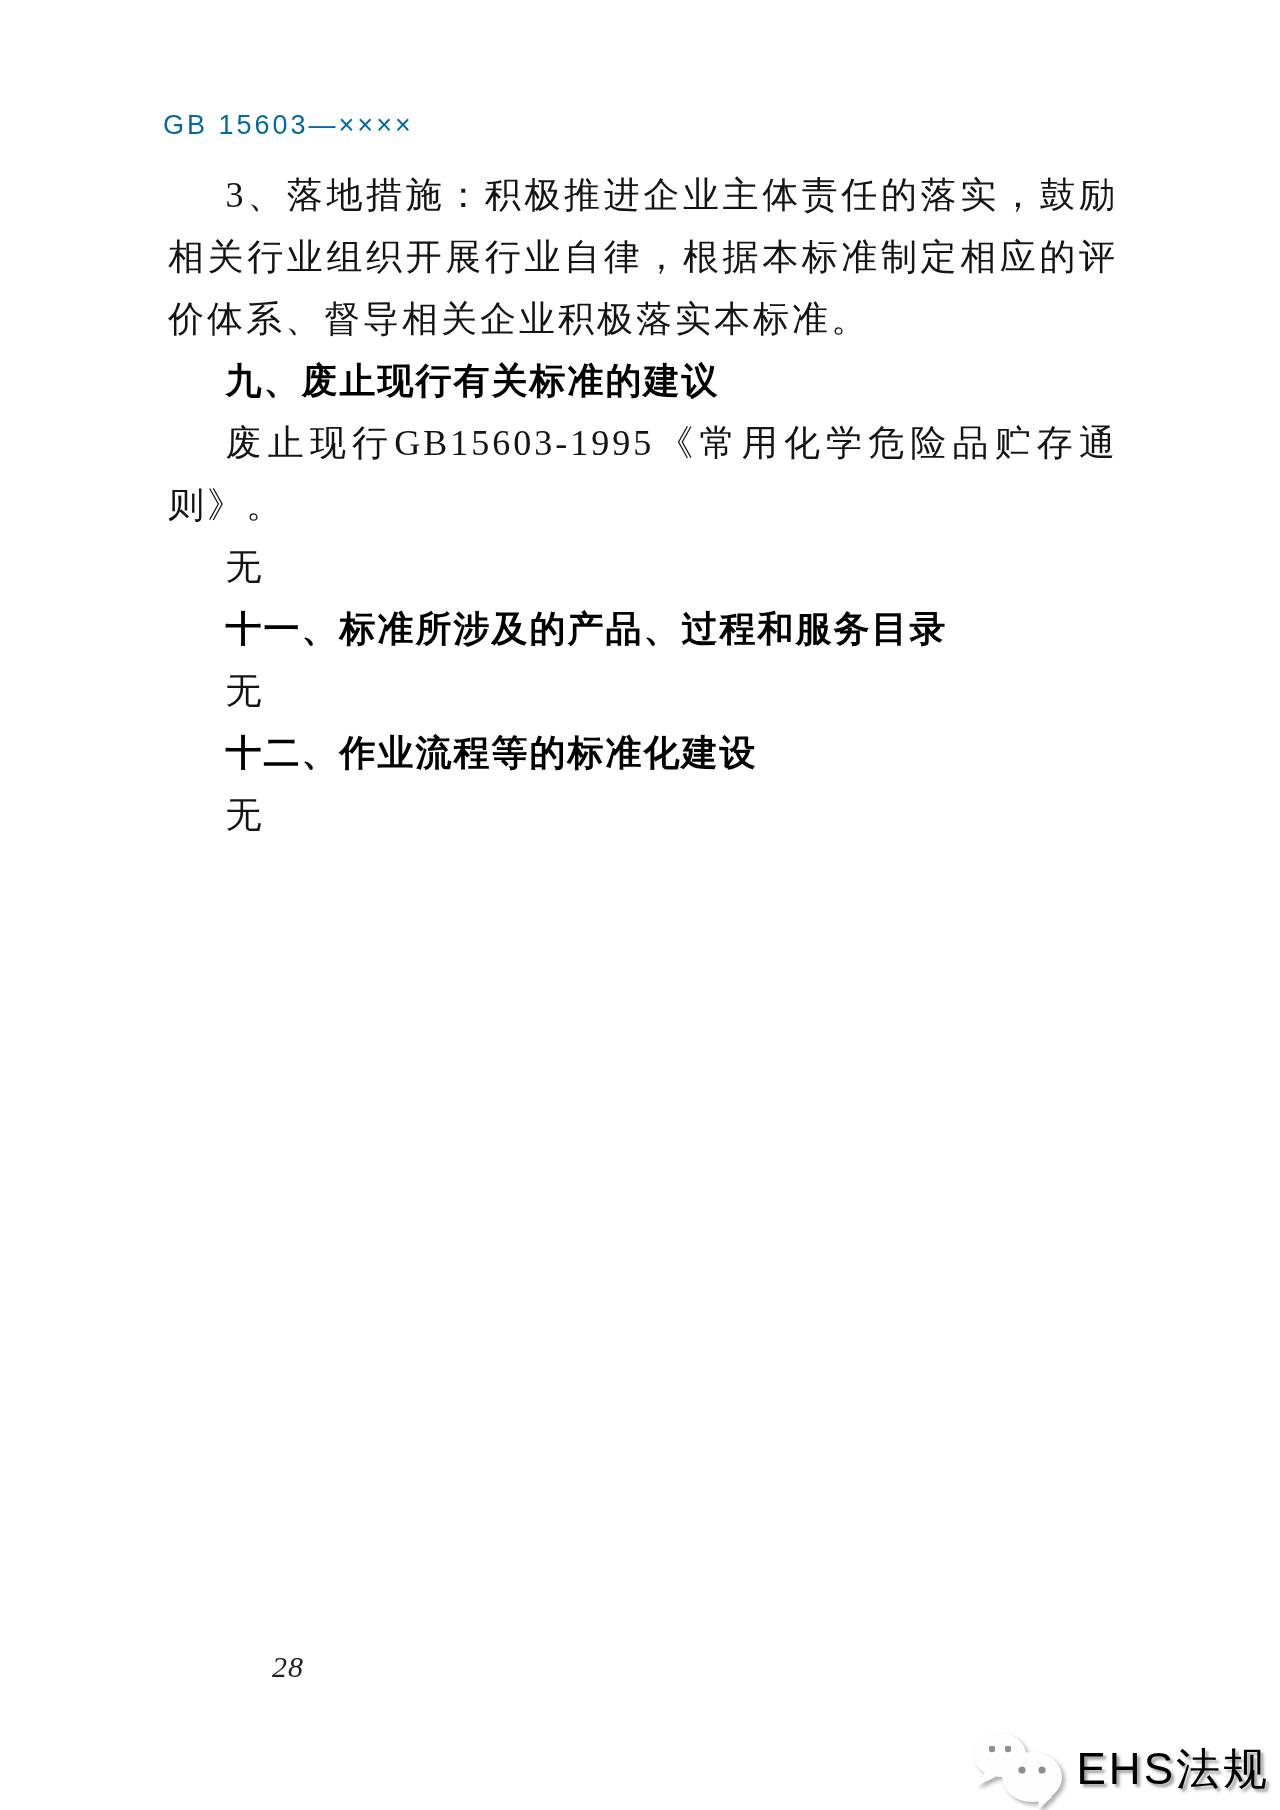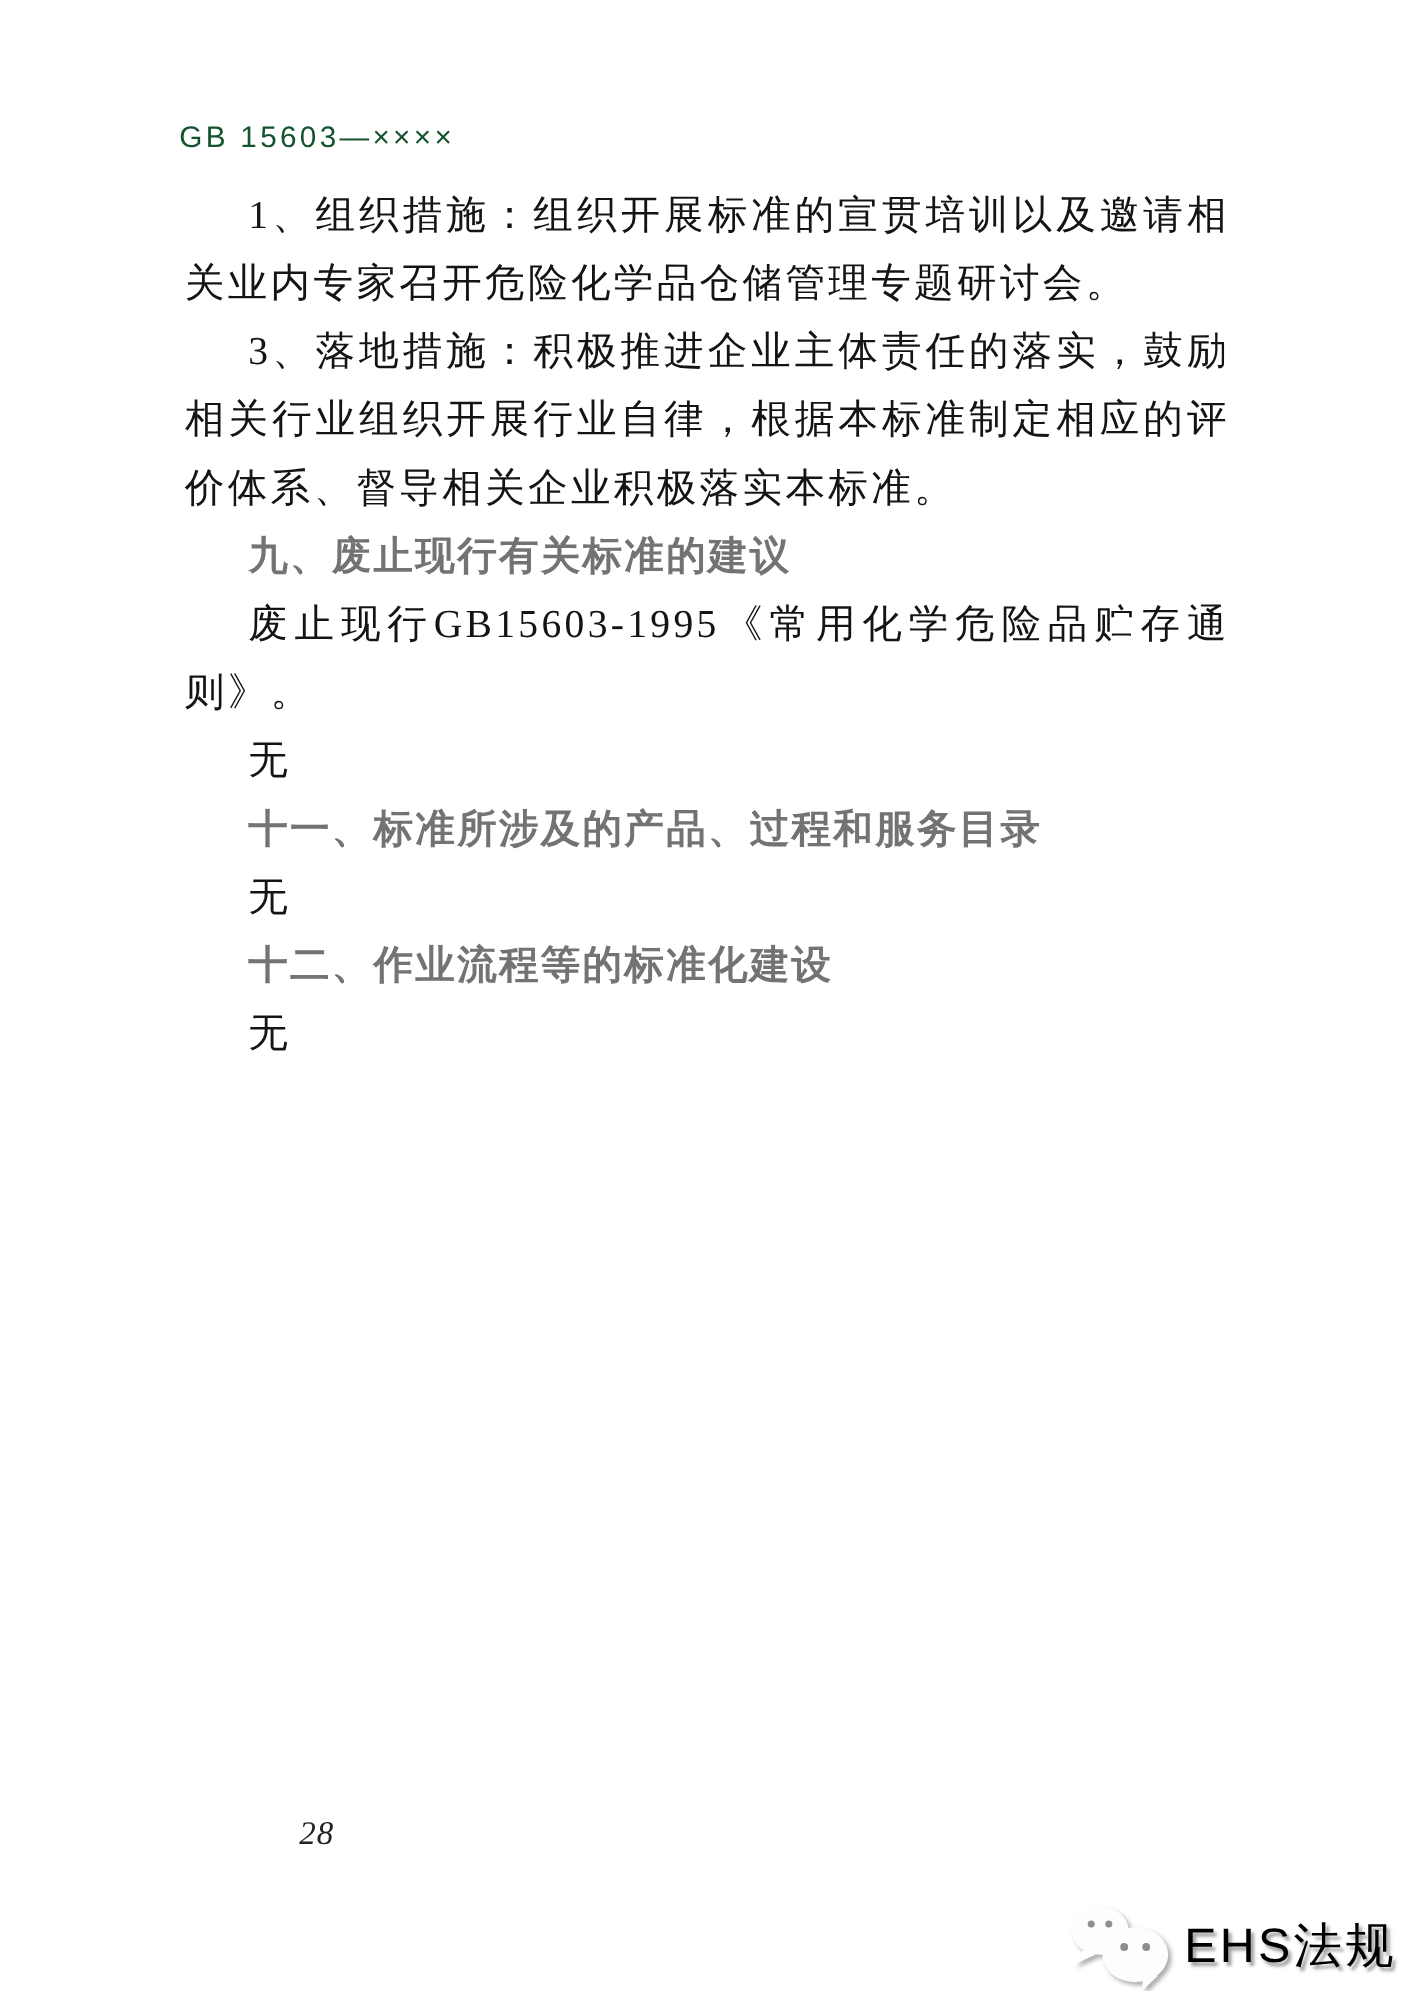--- a/index.html
+++ b/index.html
@@ -17,21 +17,21 @@
     color: #161616;
   }
   .running-header {
     position: absolute;
     left: 163px;
     top: 110px;
     font-family: "Liberation Sans", sans-serif;
     font-size: 27px;
     font-weight: 500;
     letter-spacing: 3px;
-    color: #14532d;
+    color: #0369a1;
     white-space: nowrap;
   }
   .content {
     position: absolute;
     left: 168px;
     top: 164px;
     width: 950px;
     font-size: 36px;
     line-height: 62px;
     letter-spacing: 3px;
@@ -40,21 +40,21 @@
   }
   .content p {
     margin: 0;
     text-indent: 1.6em;
   }
   .content p.heading {
     font-family: "Liberation Sans", sans-serif;
     font-weight: bold;
     letter-spacing: 2px;
     text-align: left;
-    color: #737373;
+    color: #000000;
   }
   .page-number {
     position: absolute;
     left: 272px;
     top: 1650px;
     font-size: 30px;
     letter-spacing: 1px;
     color: #222222;
     font-style: italic;
   }
@@ -82,21 +82,20 @@
   }
 </style>
 </head>
 <body>
 
 <div class="page">
 
   <div class="running-header">GB 15603—××××</div>
 
   <div class="content">
-    <p class="body">1、组织措施：组织开展标准的宣贯培训以及邀请相关业内专家召开危险化学品仓储管理专题研讨会。</p>
     <p class="body">3、落地措施：积极推进企业主体责任的落实，鼓励相关行业组织开展行业自律，根据本标准制定相应的评价体系、督导相关企业积极落实本标准。</p>
     <p class="heading">九、废止现行有关标准的建议</p>
     <p class="body">废止现行GB15603-1995《常用化学危险品贮存通则》。</p>
     <p class="body">无</p>
     <p class="heading">十一、标准所涉及的产品、过程和服务目录</p>
     <p class="body">无</p>
     <p class="heading">十二、作业流程等的标准化建设</p>
     <p class="body">无</p>
   </div>
 

